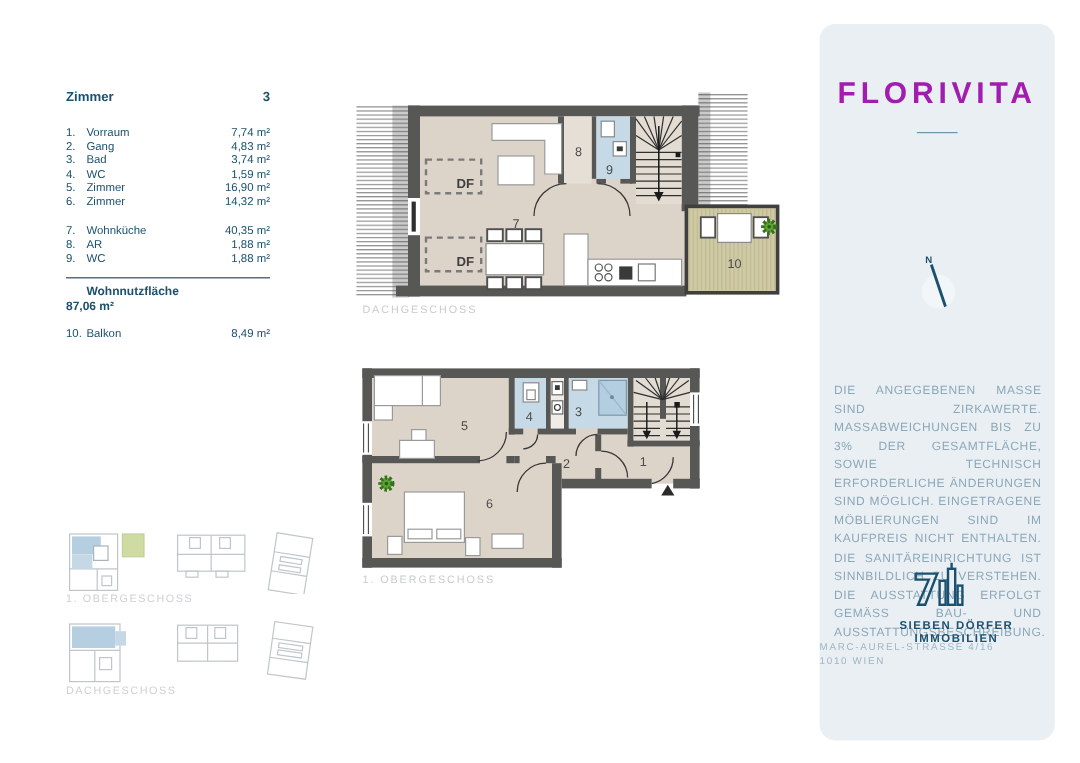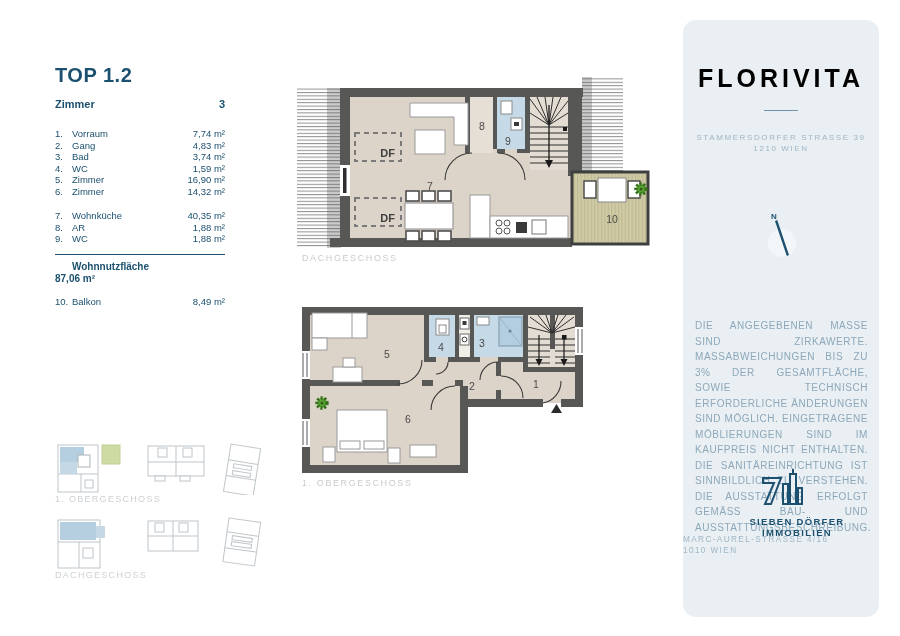--- a/index.html
+++ b/index.html
@@ -28,21 +28,21 @@
   .plan-num { font-size:10.5px; fill:#4b4b4b; }
   .df-txt { font-size:11px; fill:#3f3f3f; font-weight:600; }
 
   
   .key-label { position:absolute; font-size:9px; letter-spacing:1.3px; color:#CDD1D4; }
 
   
   .sidebar { position:absolute; left:683px; top:20px; width:196px; height:597px;
              background:#E9EFF3; border-radius:13px; color:#1B506E; }
   .brand { position:absolute; top:44px; width:100%; text-align:center; font-size:25px;
-           font-weight:700; letter-spacing:4px; color:#000000; }
+           font-weight:700; letter-spacing:4px; color:#a21caf; }
   .brand-divider { position:absolute; top:90px; left:50%; width:34px; margin-left:-17px;
                    border-top:1px solid #6F93A8; }
   .addr { position:absolute; top:112px; width:100%; text-align:center; font-size:8px;
           letter-spacing:1.6px; color:#9FB6C5; line-height:11px; }
   .compass { position:absolute; top:183px; left:50%; margin-left:-20px; }
   .disclaimer { position:absolute; top:298px; left:12px; right:11px; font-size:10px;
                 letter-spacing:.55px; line-height:1.55; text-align:justify; color:#8CA8BA; }
   .logo-wrap { position:absolute; top:448px; width:100%; text-align:center; }
   .company { position:absolute; top:496px; width:100%; text-align:center; font-size:9.5px;
              font-weight:700; letter-spacing:1.3px; color:#1C506F;padding-left:32px; }
@@ -50,21 +50,20 @@
            letter-spacing:1.4px; color:#9FB6C5; line-height:11px; }
   .contact { position:absolute; top:546px; width:100%; text-align:center; font-size:8.2px;
              letter-spacing:1.4px; color:#9FB6C5; line-height:11px; }
 </style>
 </head>
 <body>
 
 <div class="page">
 
   <div class="unit-panel">
-    <div class="unit-title">TOP 1.2</div>
     <div class="info-block">
       <div class="info-row">
         <span>Zimmer</span>
         <span>3</span>
       </div>
     </div>
 
     <div class="rooms">
       <div class="room-row">
           <span class="no">1.</span>
@@ -444,24 +443,20 @@
         <line x1="0" y1="30" x2="32" y2="30"></line>
       <rect x="6" y="17" width="20" height="4"></rect>
         <rect x="6" y="23" width="20" height="4"></rect>
     </g>
   </svg>
   <div class="key-label" style="left:55px;top:570px;">DACHGESCHOSS</div>
 
   <div class="sidebar">
     <div class="brand">FLORIVITA</div>
     <div class="brand-divider"></div>
-    <div class="addr">
-      <div>STAMMERSDORFER STRASSE 39</div>
-      <div>1210 WIEN</div>
-    </div>
     <svg class="compass" width="40" height="62" viewBox="0 0 40 62">
       <circle cx="21" cy="40" r="14" fill="#F2F6F9"></circle>
       <text x="10" y="16" font-size="8" font-weight="bold" fill="#1C506F">N</text>
       <polygon points="14,18 16.2,17 28,52 25.8,53" fill="#1C506F"></polygon>
     </svg>
     <div class="disclaimer">DIE ANGEGEBENEN MASSE SIND ZIRKAWERTE. MASSABWEICHUNGEN BIS ZU 3% DER GESAMTFLÄCHE, SOWIE TECHNISCH ERFORDERLICHE ÄNDERUNGEN SIND MÖGLICH. EINGETRAGENE MÖBLIERUNGEN SIND IM KAUFPREIS NICHT ENTHALTEN. DIE SANITÄREINRICHTUNG IST SINNBILDLICH ZU VERSTEHEN. DIE AUSSTATTUNG ERFOLGT GEMÄSS BAU- UND AUSSTATTUNGSBESCHREIBUNG.</div>
     <div class="logo-wrap">
       <svg width="46" height="40" viewBox="0 0 46 40">
         <g stroke="#1C506F" stroke-width="2" fill="none">
           <path d="M5 10 h18 l-10 26 h-6 l9 -21 h-11 z"></path>

